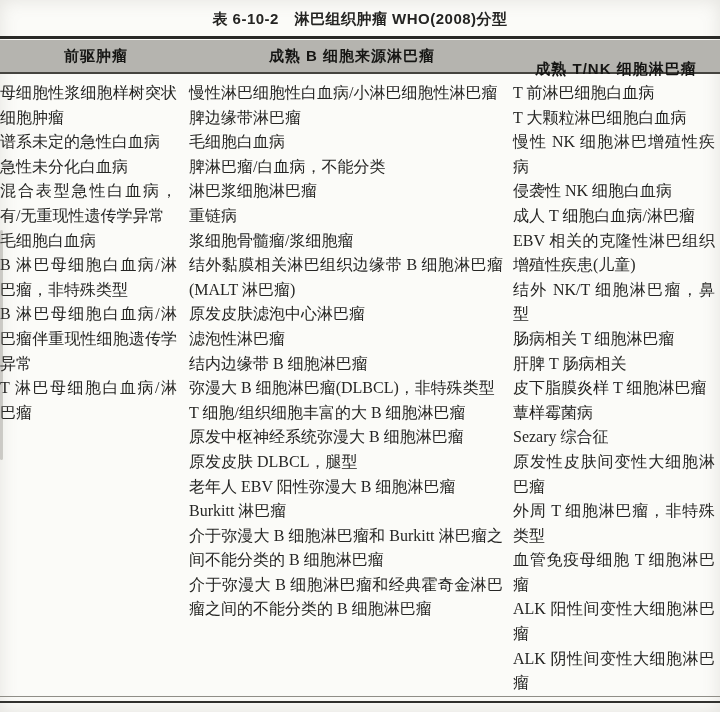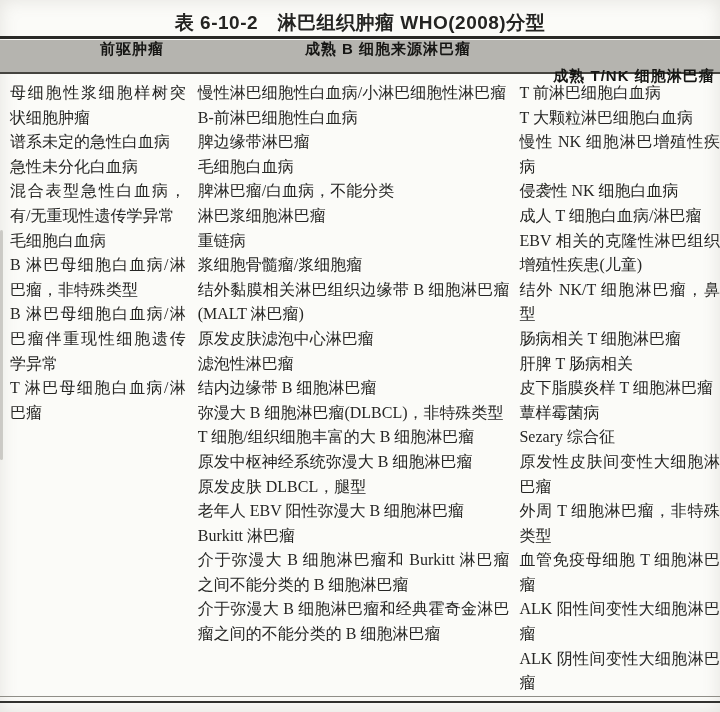--- a/index.html
+++ b/index.html
@@ -15,56 +15,56 @@
     overflow: hidden;
     box-shadow: inset 0 0 18px rgba(120,118,110,0.18);
     font-family: "Liberation Serif", "DejaVu Serif", serif;
   }
   .caption {
     padding-top: 10px;
     height: 22px;
     text-align: center;
     font-family: "Liberation Sans", "DejaVu Sans", sans-serif;
     font-weight: bold;
-    font-size: 19px;
+    font-size: 15px;
     letter-spacing: 0.5px;
     color: #242422;
   }
   .tbl {
     margin-top: 4px;
     border-top: 3px solid #2a2a27;
   }
   .head-row {
     display: flex;
+    align-items: center;
     height: 32px;
     margin-top: 1px;
     background: #b5b4af;
     border-bottom: 2px solid #45443f;
-    padding-left: 36px;
   }
   .head-cell {
     font-family: "Liberation Sans", "DejaVu Sans", sans-serif;
     font-weight: bold;
     font-size: 15px;
     letter-spacing: 1px;
     color: #161614;
     text-align: center;
   }
   .head-cell.c1 { width: 192px; }
   .head-cell.c2 { width: 320px; }
   .head-cell.c3 { flex: 1; margin-top: 27px; }
   .body-row {
     display: flex;
     align-items: flex-start;
     padding-top: 7px;
     height: 615px;
     overflow: hidden;
   }
   .col { box-sizing: border-box; }
-  .col.c1 { margin-left: 10px;  width: 177px; }
+  .col.c1 { margin-left: 0;  width: 177px; }
   .col.c2 { margin-left: 12px; width: 314px; }
   .col.c3 { margin-left: 10px; width: 202px; }
   .entry {
     font-family: "Liberation Serif", "DejaVu Serif", serif;
     font-size: 16px;
     line-height: 24.6px;
     text-align: justify;
     color: #262624;
   }
   .rule-thin {
@@ -107,21 +107,20 @@
           <div class="entry">谱系未定的急性白血病</div>
           <div class="entry">急性未分化白血病</div>
           <div class="entry">混合表型急性白血病，有/无重现性遗传学异常</div>
           <div class="entry">毛细胞白血病</div>
           <div class="entry">B 淋巴母细胞白血病/淋巴瘤，非特殊类型</div>
           <div class="entry">B 淋巴母细胞白血病/淋巴瘤伴重现性细胞遗传学异常</div>
           <div class="entry">T 淋巴母细胞白血病/淋巴瘤</div>
         </div>
       <div class="col c2">
           <div class="entry">慢性淋巴细胞性白血病/小淋巴细胞性淋巴瘤</div>
-          <div class="entry">B-前淋巴细胞性白血病</div>
           <div class="entry">脾边缘带淋巴瘤</div>
           <div class="entry">毛细胞白血病</div>
           <div class="entry">脾淋巴瘤/白血病，不能分类</div>
           <div class="entry">淋巴浆细胞淋巴瘤</div>
           <div class="entry">重链病</div>
           <div class="entry">浆细胞骨髓瘤/浆细胞瘤</div>
           <div class="entry">结外黏膜相关淋巴组织边缘带 B 细胞淋巴瘤(MALT 淋巴瘤)</div>
           <div class="entry">原发皮肤滤泡中心淋巴瘤</div>
           <div class="entry">滤泡性淋巴瘤</div>
           <div class="entry">结内边缘带 B 细胞淋巴瘤</div>

